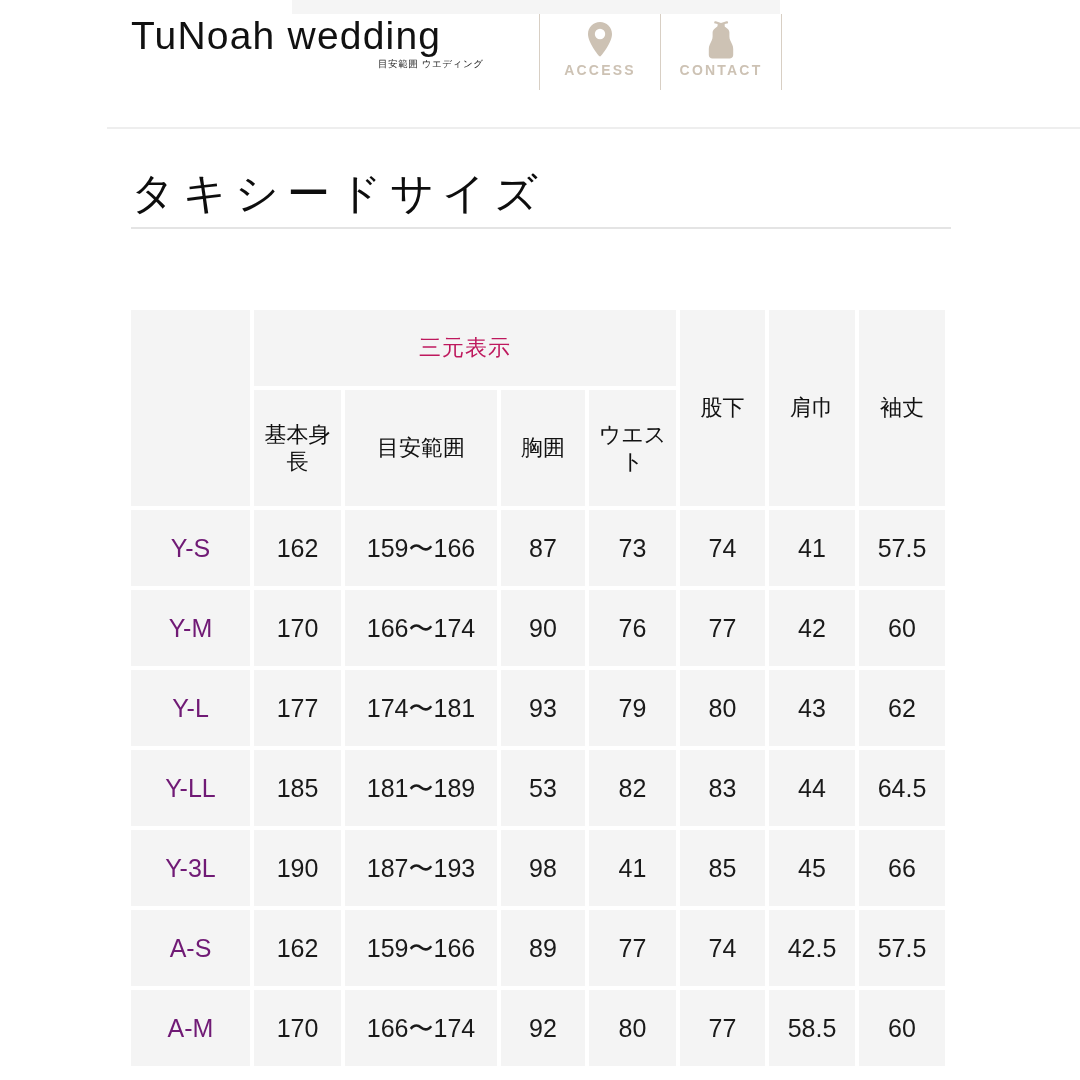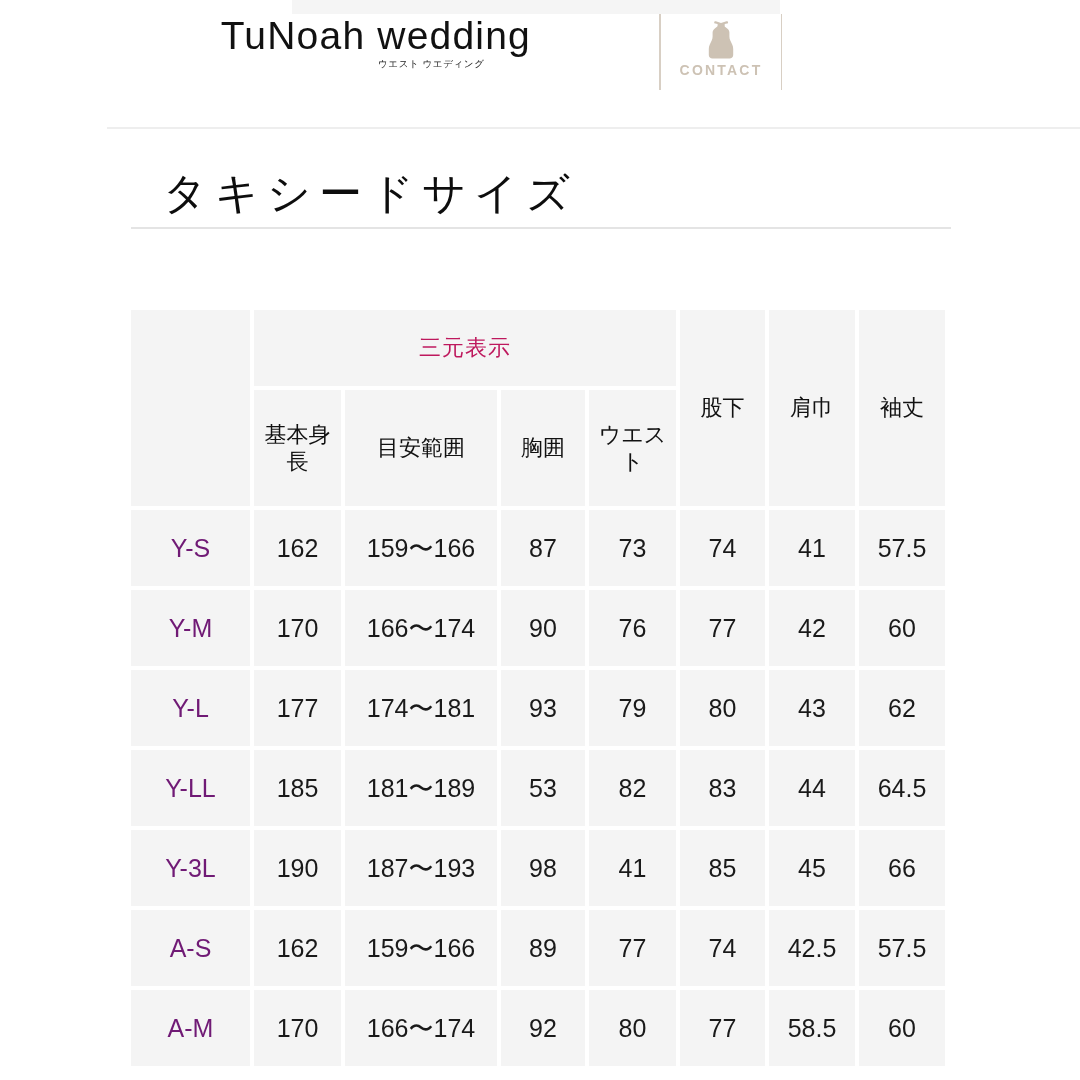--- a/index.html
+++ b/index.html
@@ -27,21 +27,20 @@
   }
 
   
   .site-header {
     position: absolute;
     left: 0;
     top: 0;
     width: 892px;
     height: 128px;
     box-sizing: border-box;
-    text-align: right;
   }
 
   .brand {
     position: absolute;
     left: 131px;
     top: 16px;
     width: 400px;
   }
   .brand-logo {
     font-family: "Liberation Sans", "DejaVu Sans", sans-serif;
@@ -130,21 +129,20 @@
   .page-title {
     position: absolute;
     left: 131px;
     top: 136px;
     font-family: "Liberation Serif", "DejaVu Serif", serif;
     font-size: 43px;
     font-weight: 400;
     letter-spacing: 8px;
     color: #0d0d0d;
     white-space: nowrap;
-    margin-left: 32px;
   }
 
   .title-rule {
     position: absolute;
     left: 131px;
     top: 227px;
     width: 820px;
     height: 2px;
     background: #e4e4e4;
   }
@@ -210,27 +208,36 @@
 </style>
 </head>
 <body>
 
 <div class="top-band"></div>
 
 <header class="site-header">
 
   <div class="brand">
     <div class="brand-logo">TuNoah wedding</div>
-    <div class="brand-sub">ウエスト ウエディング</div>
+    <div class="brand-sub">目安範囲 ウエディング</div>
   </div>
 
   <nav class="nav">
 
     <div class="nav-sep"></div>
 
+    <a class="nav-item" href="#">
+      <span class="nav-icon">
+        <svg width="28" height="38" viewBox="0 0 28 38" aria-hidden="true">
+          <path d="M14 1C7.4 1 2 6.3 2 12.9c0 8.6 10.3 21.1 11.2 22.2.4.5 1.2.5 1.6 0C15.7 34 26 21.5 26 12.9 26 6.3 20.6 1 14 1z" fill="#cdc2b4"></path>
+          <circle cx="14" cy="13" r="5.2" fill="#ffffff"></circle>
+        </svg>
+      </span>
+      <span class="nav-label">ACCESS</span>
+    </a>
 
     <div class="nav-sep"></div>
 
     <a class="nav-item" href="#">
       <span class="nav-icon">
         <svg width="32" height="40" viewBox="0 0 32 40" aria-hidden="true">
           <path d="M10.4 1.2c-.7 0-1.2.5-1.2 1.2 0 .6.4 1.1 1 1.2l2.4.5v1.5c0 .5-.2.9-.6 1.2l-2.2 1.6C8.3 9.6 7.6 11 7.6 12.5v4.1c0 1.3-.3 2.5-.8 3.6l-2.1 4.6c-.6 1.3-.9 2.7-.9 4.1V35c0 2 1.6 3.6 3.6 3.6h17.2c2 0 3.6-1.6 3.6-3.6v-6.1c0-1.4-.3-2.8-.9-4.1l-2.1-4.6c-.5-1.1-.8-2.3-.8-3.6v-4.1c0-1.5-.7-2.9-1.9-3.8l-2.2-1.6c-.4-.3-.6-.7-.6-1.2V4.1l2.4-.5c.6-.1 1-.6 1-1.2 0-.7-.5-1.2-1.2-1.2-.2 0-.3 0-.5.1L16 3.1 10.9 1.3c-.2-.1-.3-.1-.5-.1z" fill="#cdc2b4"></path>
         </svg>
       </span>
       <span class="nav-label">CONTACT</span>

